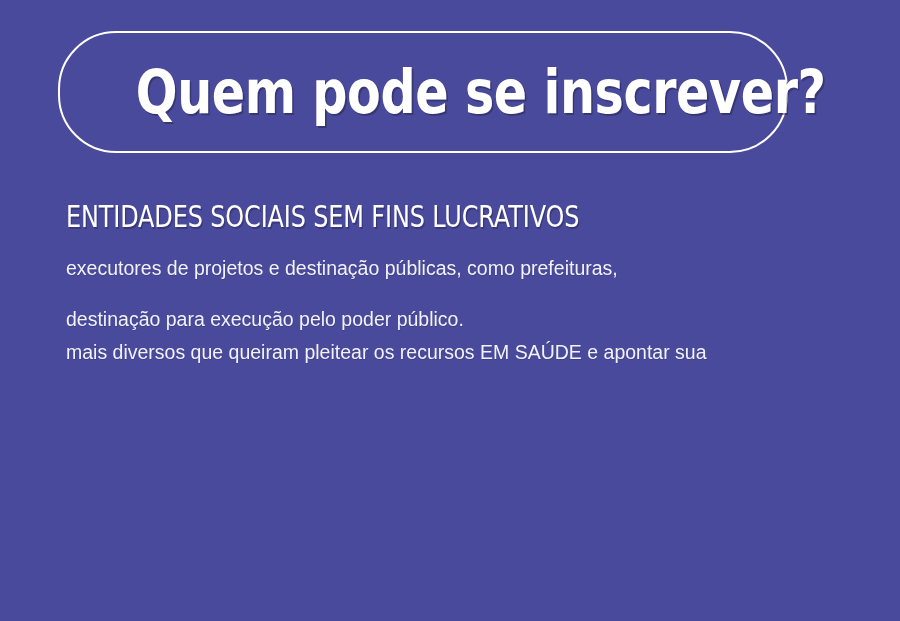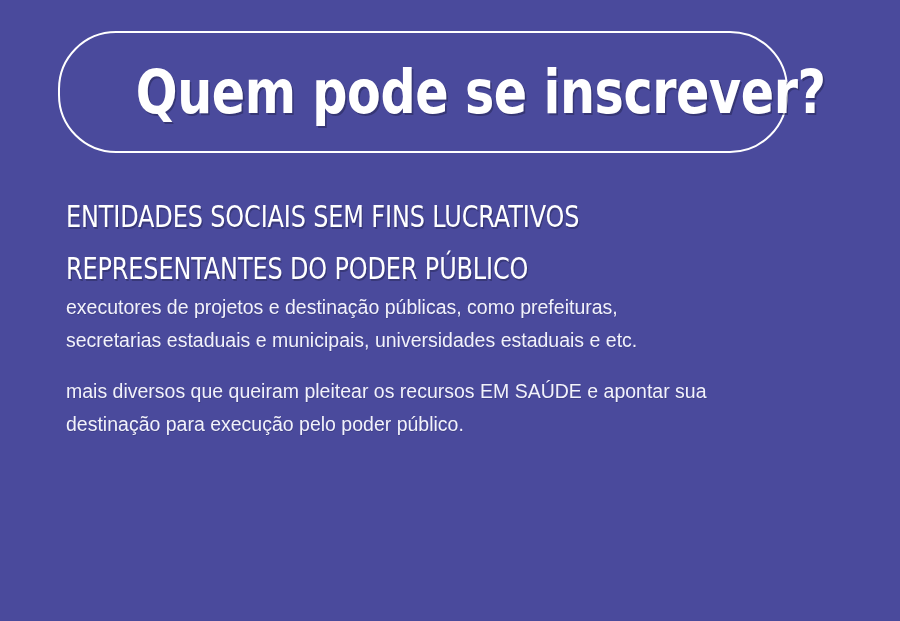--- a/index.html
+++ b/index.html
@@ -117,30 +117,26 @@
 
   <div class="sections">
 
     <div class="section">
       <h2 class="section-heading">
         <span>ENTIDADES SOCIAIS SEM FINS LUCRATIVOS</span>
       </h2>
     </div>
 
     <div class="section">
-      <h2 class="section-heading">
-        <span>REPRESENTANTES DO PODER PÚBLICO</span>
-      </h2>
       <p class="section-body">
         <span class="line">executores de projetos e destinação públicas, como prefeituras,</span>
-        <span class="line">secretarias estaduais e municipais, universidades estaduais e etc.</span>
       </p>
     </div>
 
     <div class="section">
       <p class="section-body">
+        <span class="line">destinação para execução pelo poder público.</span>
         <span class="line">mais diversos que queiram pleitear os recursos EM SAÚDE e apontar sua</span>
-        <span class="line">destinação para execução pelo poder público.</span>
       </p>
     </div>
 
   </div>
 </div>
 
 </body></html>

